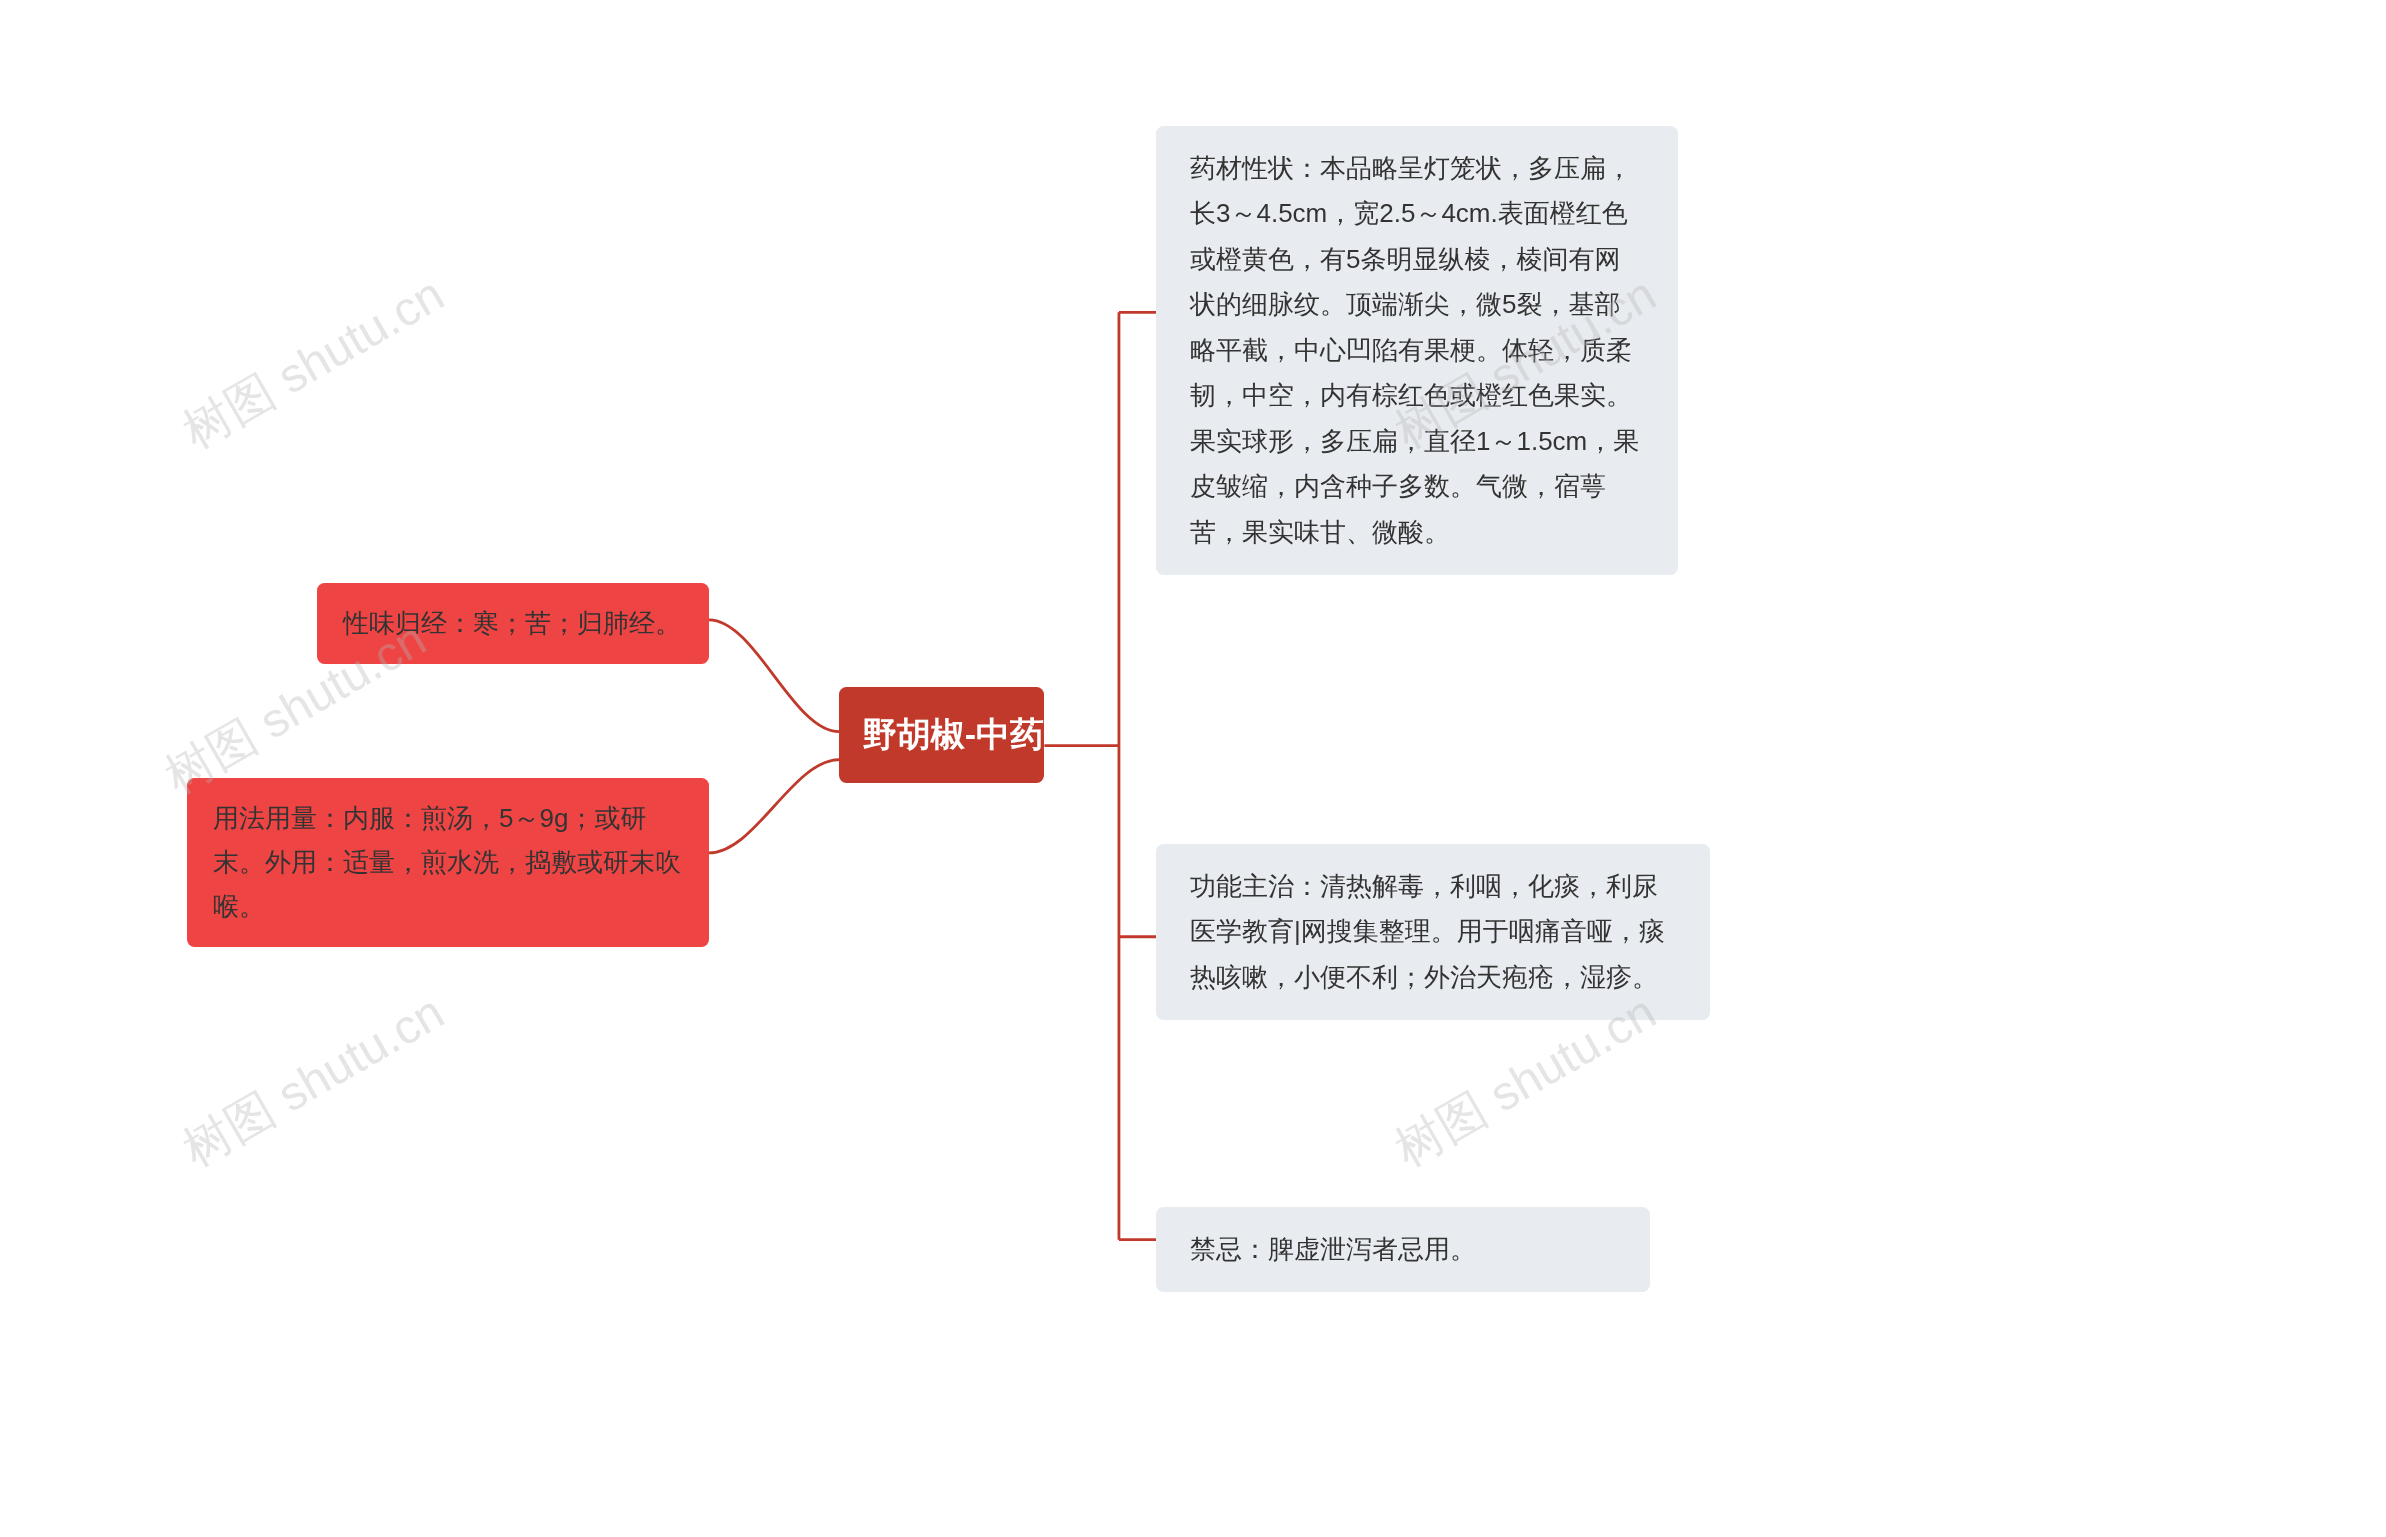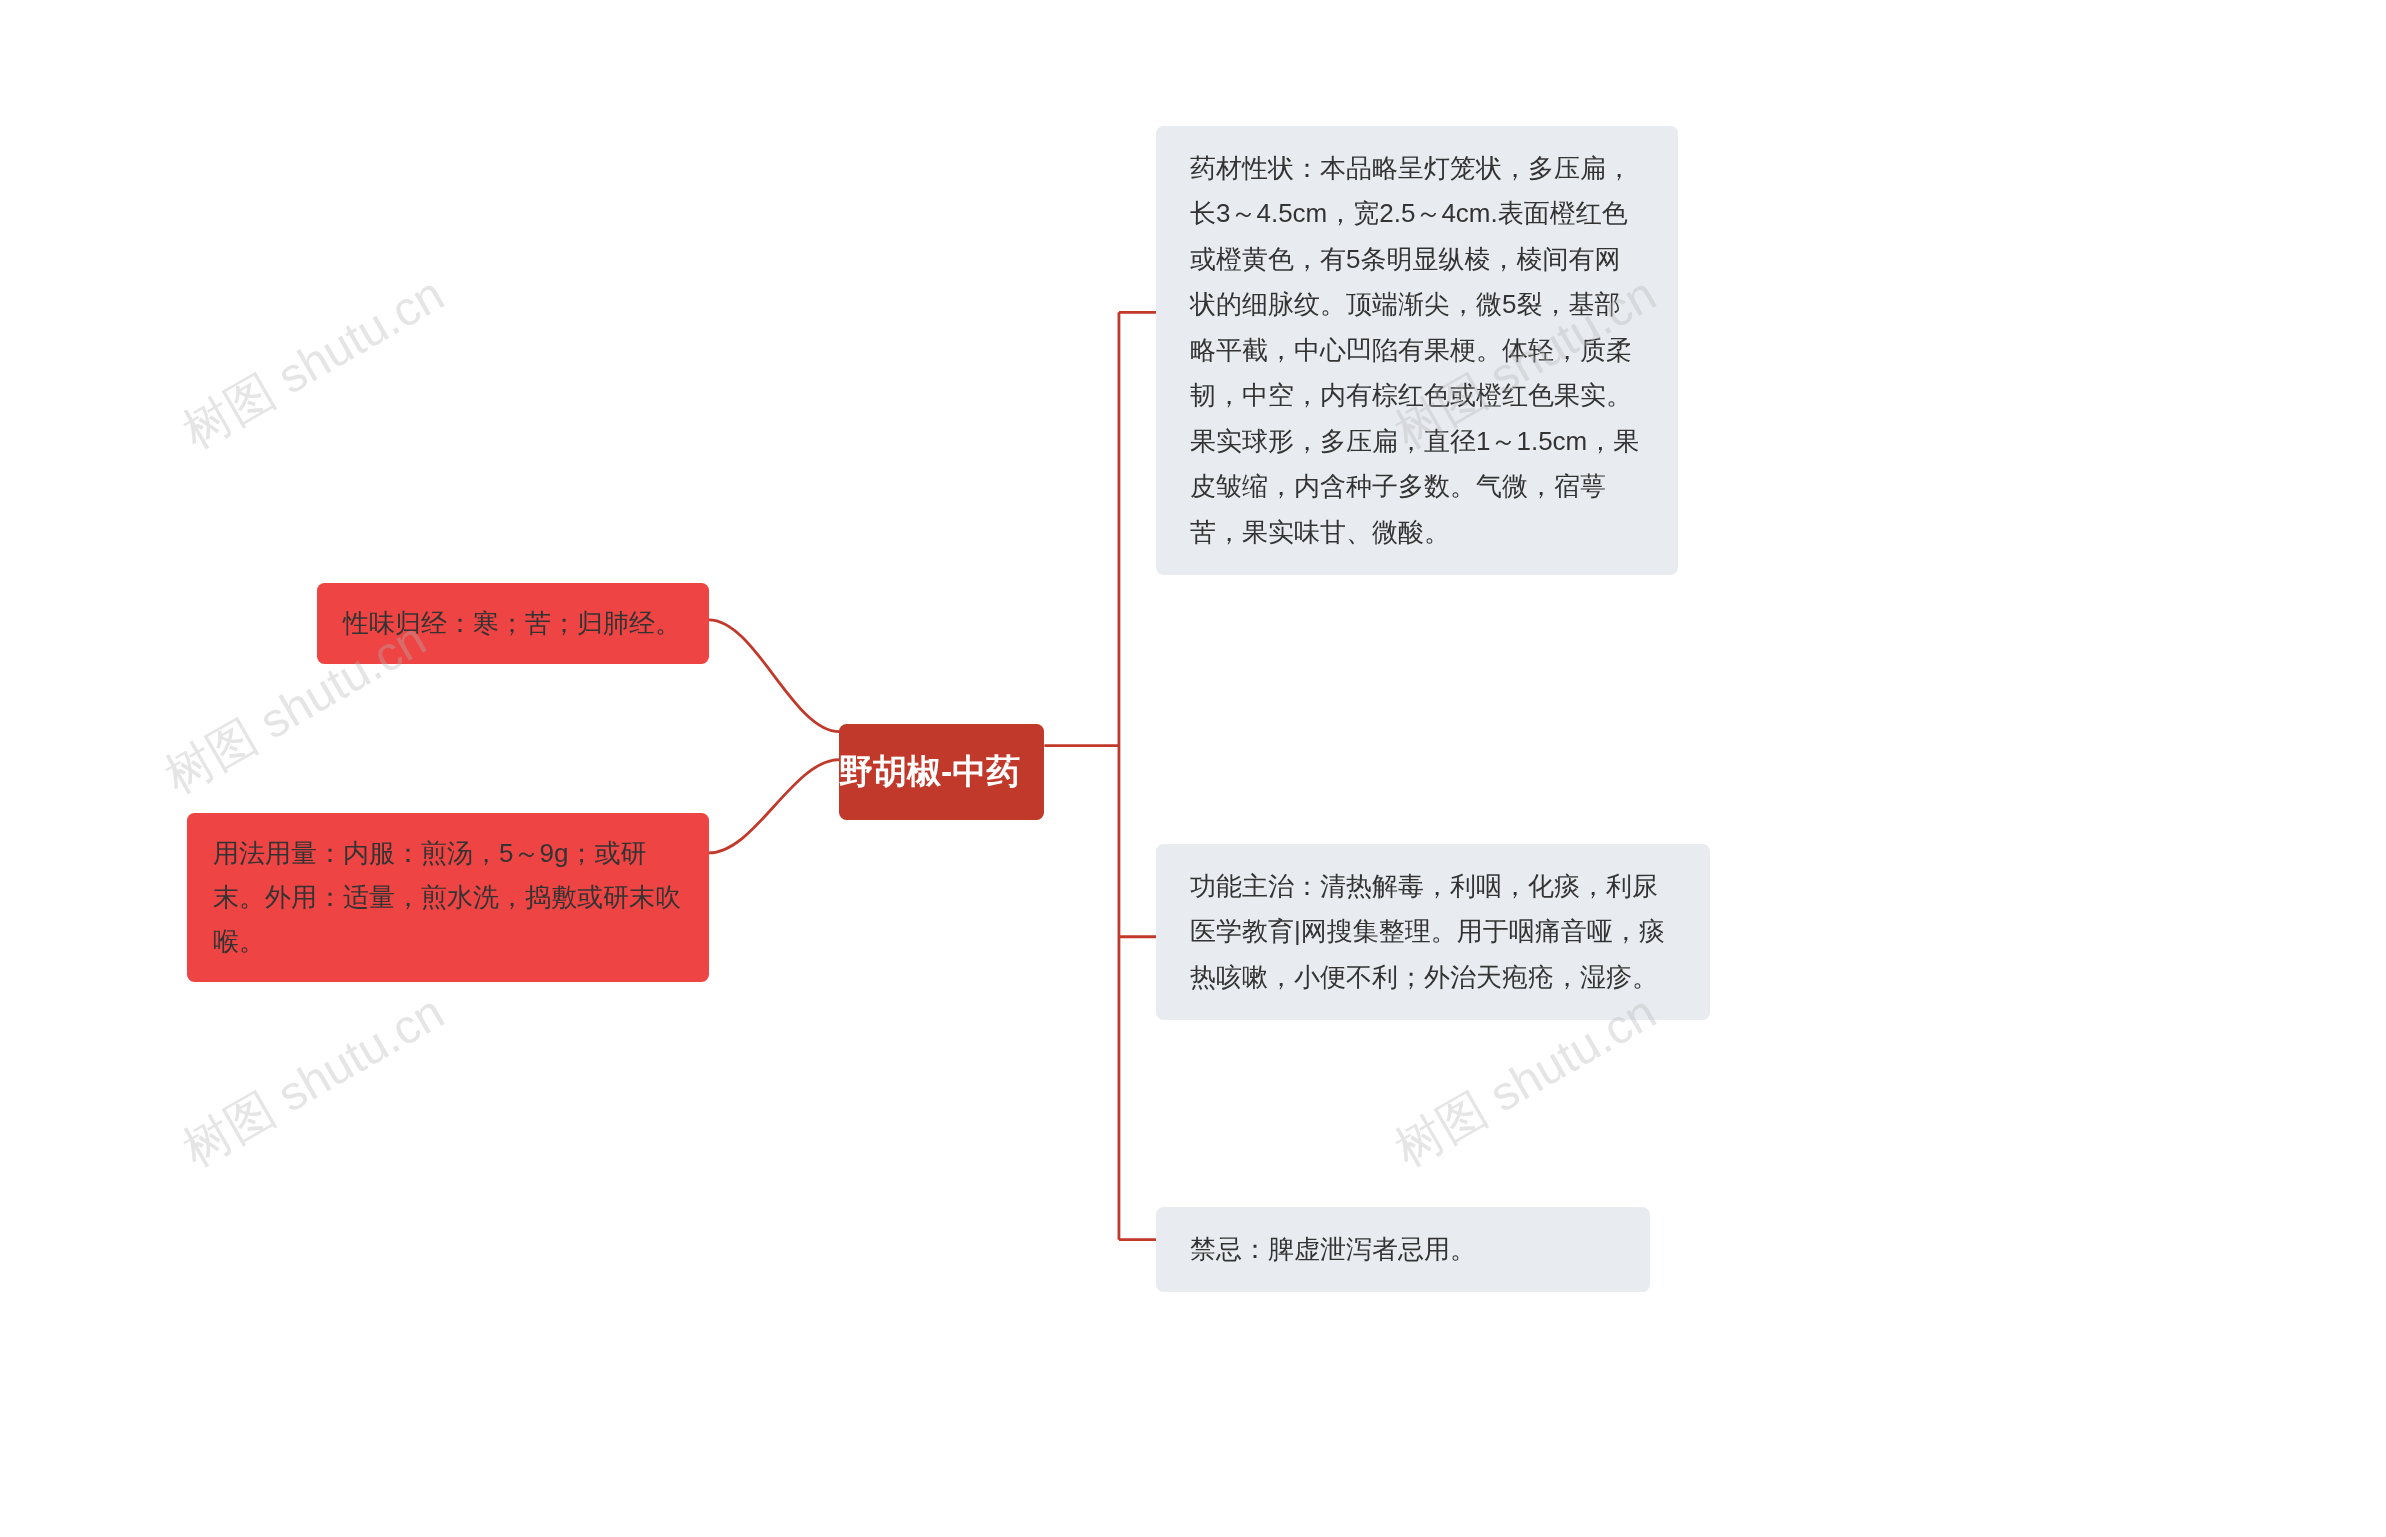--- a/index.html
+++ b/index.html
@@ -65,28 +65,28 @@
     .mind-map {
       position: relative;
       width: 2237px;
       height: 1398px;
     }
 
     
     .central-node {
       position: absolute;
       left: 764px;
-      top: 654px;
+      top: 617px;
       width: 205px;
       height: 96px;
       background: #c0392b;
       border-radius: 7.5px;
       display: flex;
       align-items: center;
-      justify-content: flex-start;
+      justify-content: flex-end;
       z-index: 5;
     }
 
     .central-node-text {
       color: #ffffff;
       font-size: 34px;
       font-weight: bold;
       text-align: center;
       line-height: 1.3;
     }
@@ -111,21 +111,20 @@
       left: 242px;
       top: 513px;
       width: 392px;
     }
 
     
     .left-node-2 {
       left: 112px;
       top: 708px;
       width: 522px;
-      margin-top: 35px;
     }
 
     
     .right-node {
       position: absolute;
       background: #e8ecf0;
       border-radius: 7.5px;
       padding: 20px 34px;
       z-index: 5;
     }

